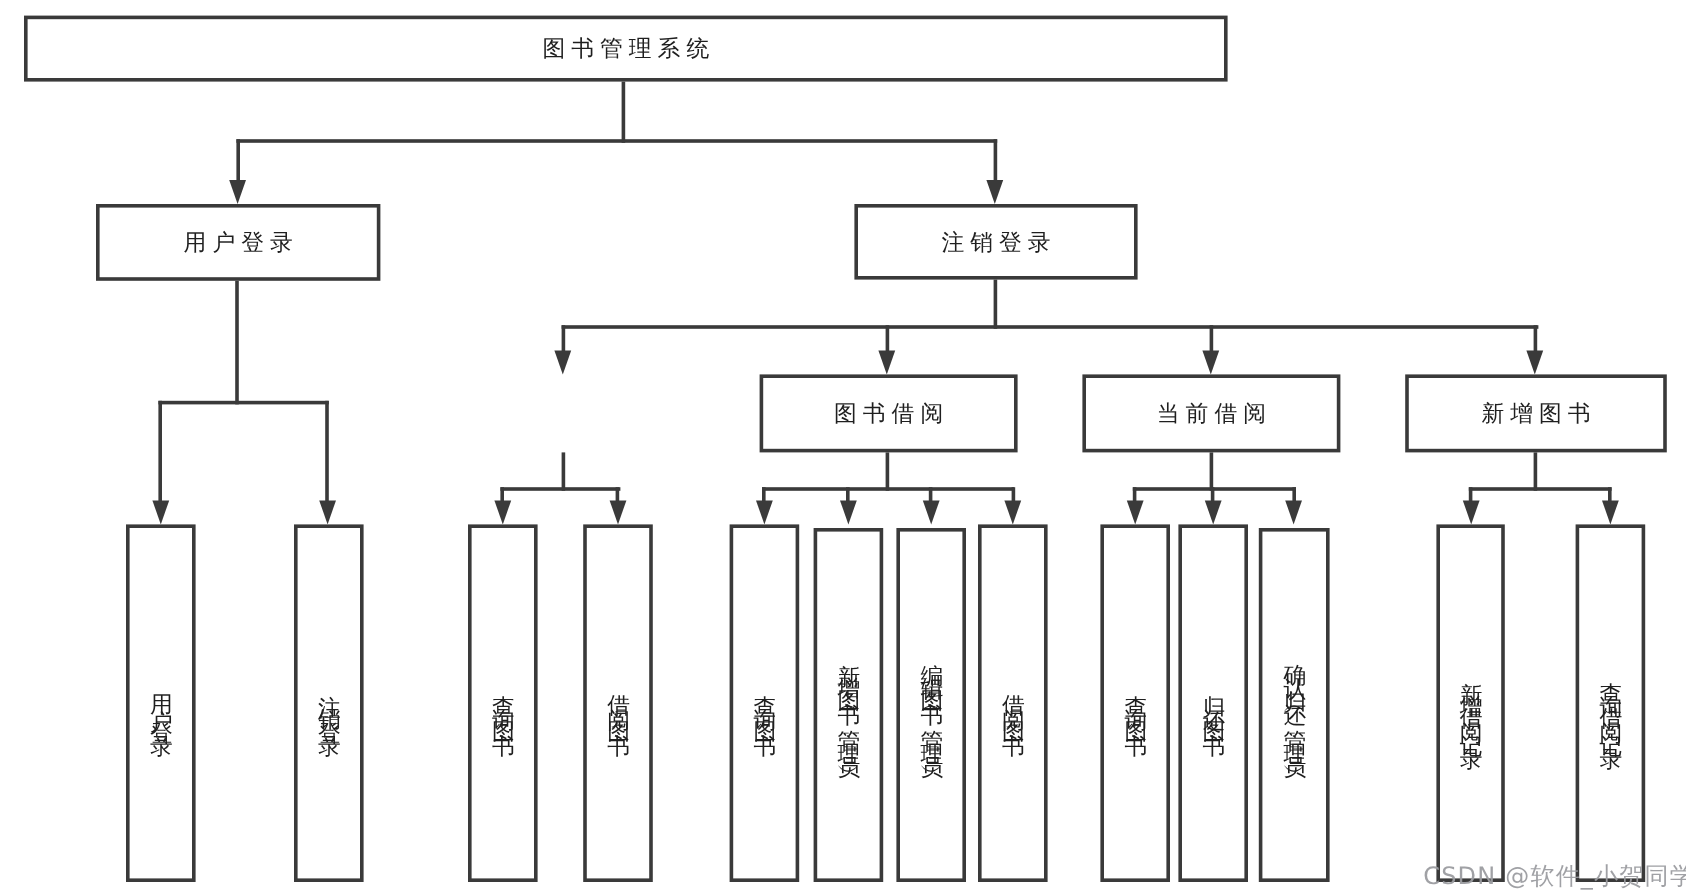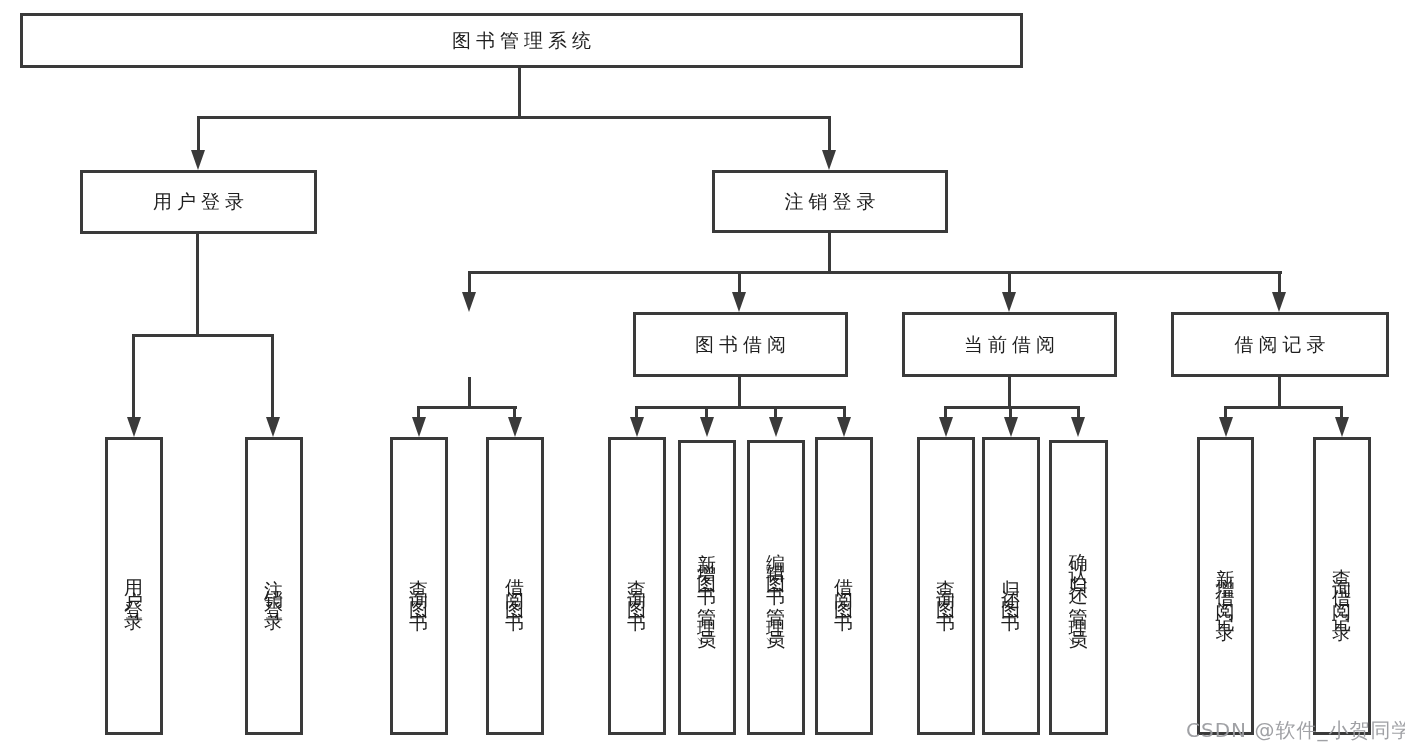--- a/index.html
+++ b/index.html
@@ -57,21 +57,21 @@
   <div class="a" style="left:462px;top:292px;"></div>
   <div class="v" style="left:738px;top:271px;height:25px;"></div>
   <div class="a" style="left:732px;top:292px;"></div>
   <div class="v" style="left:1008px;top:271px;height:25px;"></div>
   <div class="a" style="left:1002px;top:292px;"></div>
   <div class="v" style="left:1278px;top:271px;height:25px;"></div>
   <div class="a" style="left:1272px;top:292px;"></div>
 
   <div class="node" style="left:633px;top:312px;width:215px;height:65px;">图书借阅</div>
   <div class="node" style="left:902px;top:312px;width:215px;height:65px;">当前借阅</div>
-  <div class="node" style="left:1171px;top:312px;width:218px;height:65px;">借阅记录</div>
+  <div class="node" style="left:1171px;top:312px;width:218px;height:65px;">新增图书</div>
 
   <div class="v" style="left:468px;top:377px;height:32px;"></div>
   <div class="h" style="left:417px;top:406px;width:100px;"></div>
   <div class="v" style="left:417px;top:406px;height:14px;"></div>
   <div class="a" style="left:412px;top:417px;"></div>
   <div class="v" style="left:513px;top:406px;height:14px;"></div>
   <div class="a" style="left:508px;top:417px;"></div>
 
   <div class="v" style="left:738px;top:377px;height:32px;"></div>
   <div class="h" style="left:635px;top:406px;width:210px;"></div>

